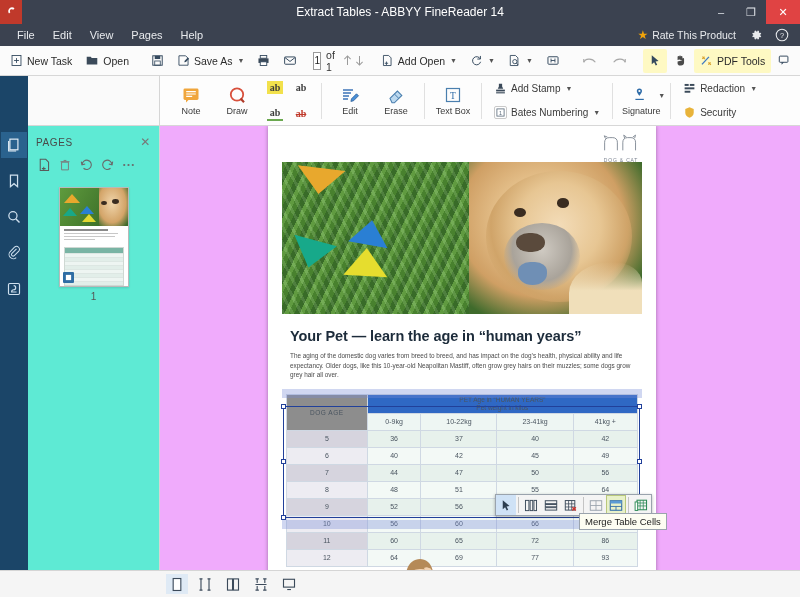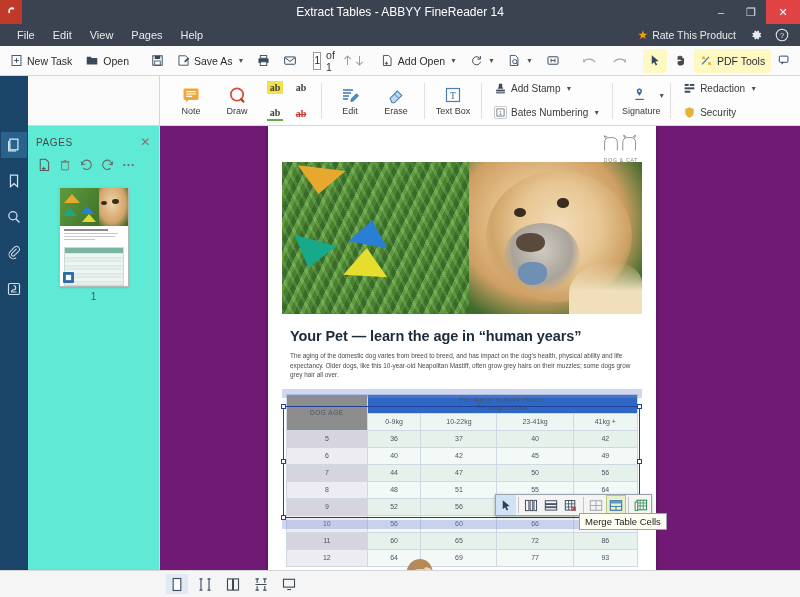--- a/index.html
+++ b/index.html
@@ -141,21 +141,21 @@
   .thumb-tbl .rw { height:4px; border-top:1px solid #dde7e3; background:#eef5f2; }
   .thumb-tbl .rw:nth-child(odd) { background:#e2eee9; }
   .thumb-badge {
     position:absolute; left:3px; bottom:3px; width:11px; height:11px;
     background:#2e6da4; color:#fff; font-size:7px; display:flex;
     align-items:center; justify-content:center; border-radius:1px;
   }
   .thumb-num { font-size:10px; color:#555; margin-top:4px; }
 
   
-  .viewer { flex:1; background:#701a75; position:relative; overflow:hidden; min-width:0; }
+  .viewer { flex:1; background:#f0abfc; position:relative; overflow:hidden; min-width:0; }
   .page {
     position:absolute; left:108px; top:0; width:388px; min-height:560px;
     background:#fff; box-shadow:0 0 4px rgba(0,0,0,.35);
   }
   .doglogo {
     position:absolute; right:12px; top:8px; width:46px; text-align:center; color:#7b8390;
   }
   .doglogo .cap { font-size:5px; letter-spacing:.8px; margin-top:1px; }
   .hero {
     margin:36px 14px 0 14px; height:152px; position:relative; overflow:hidden;

